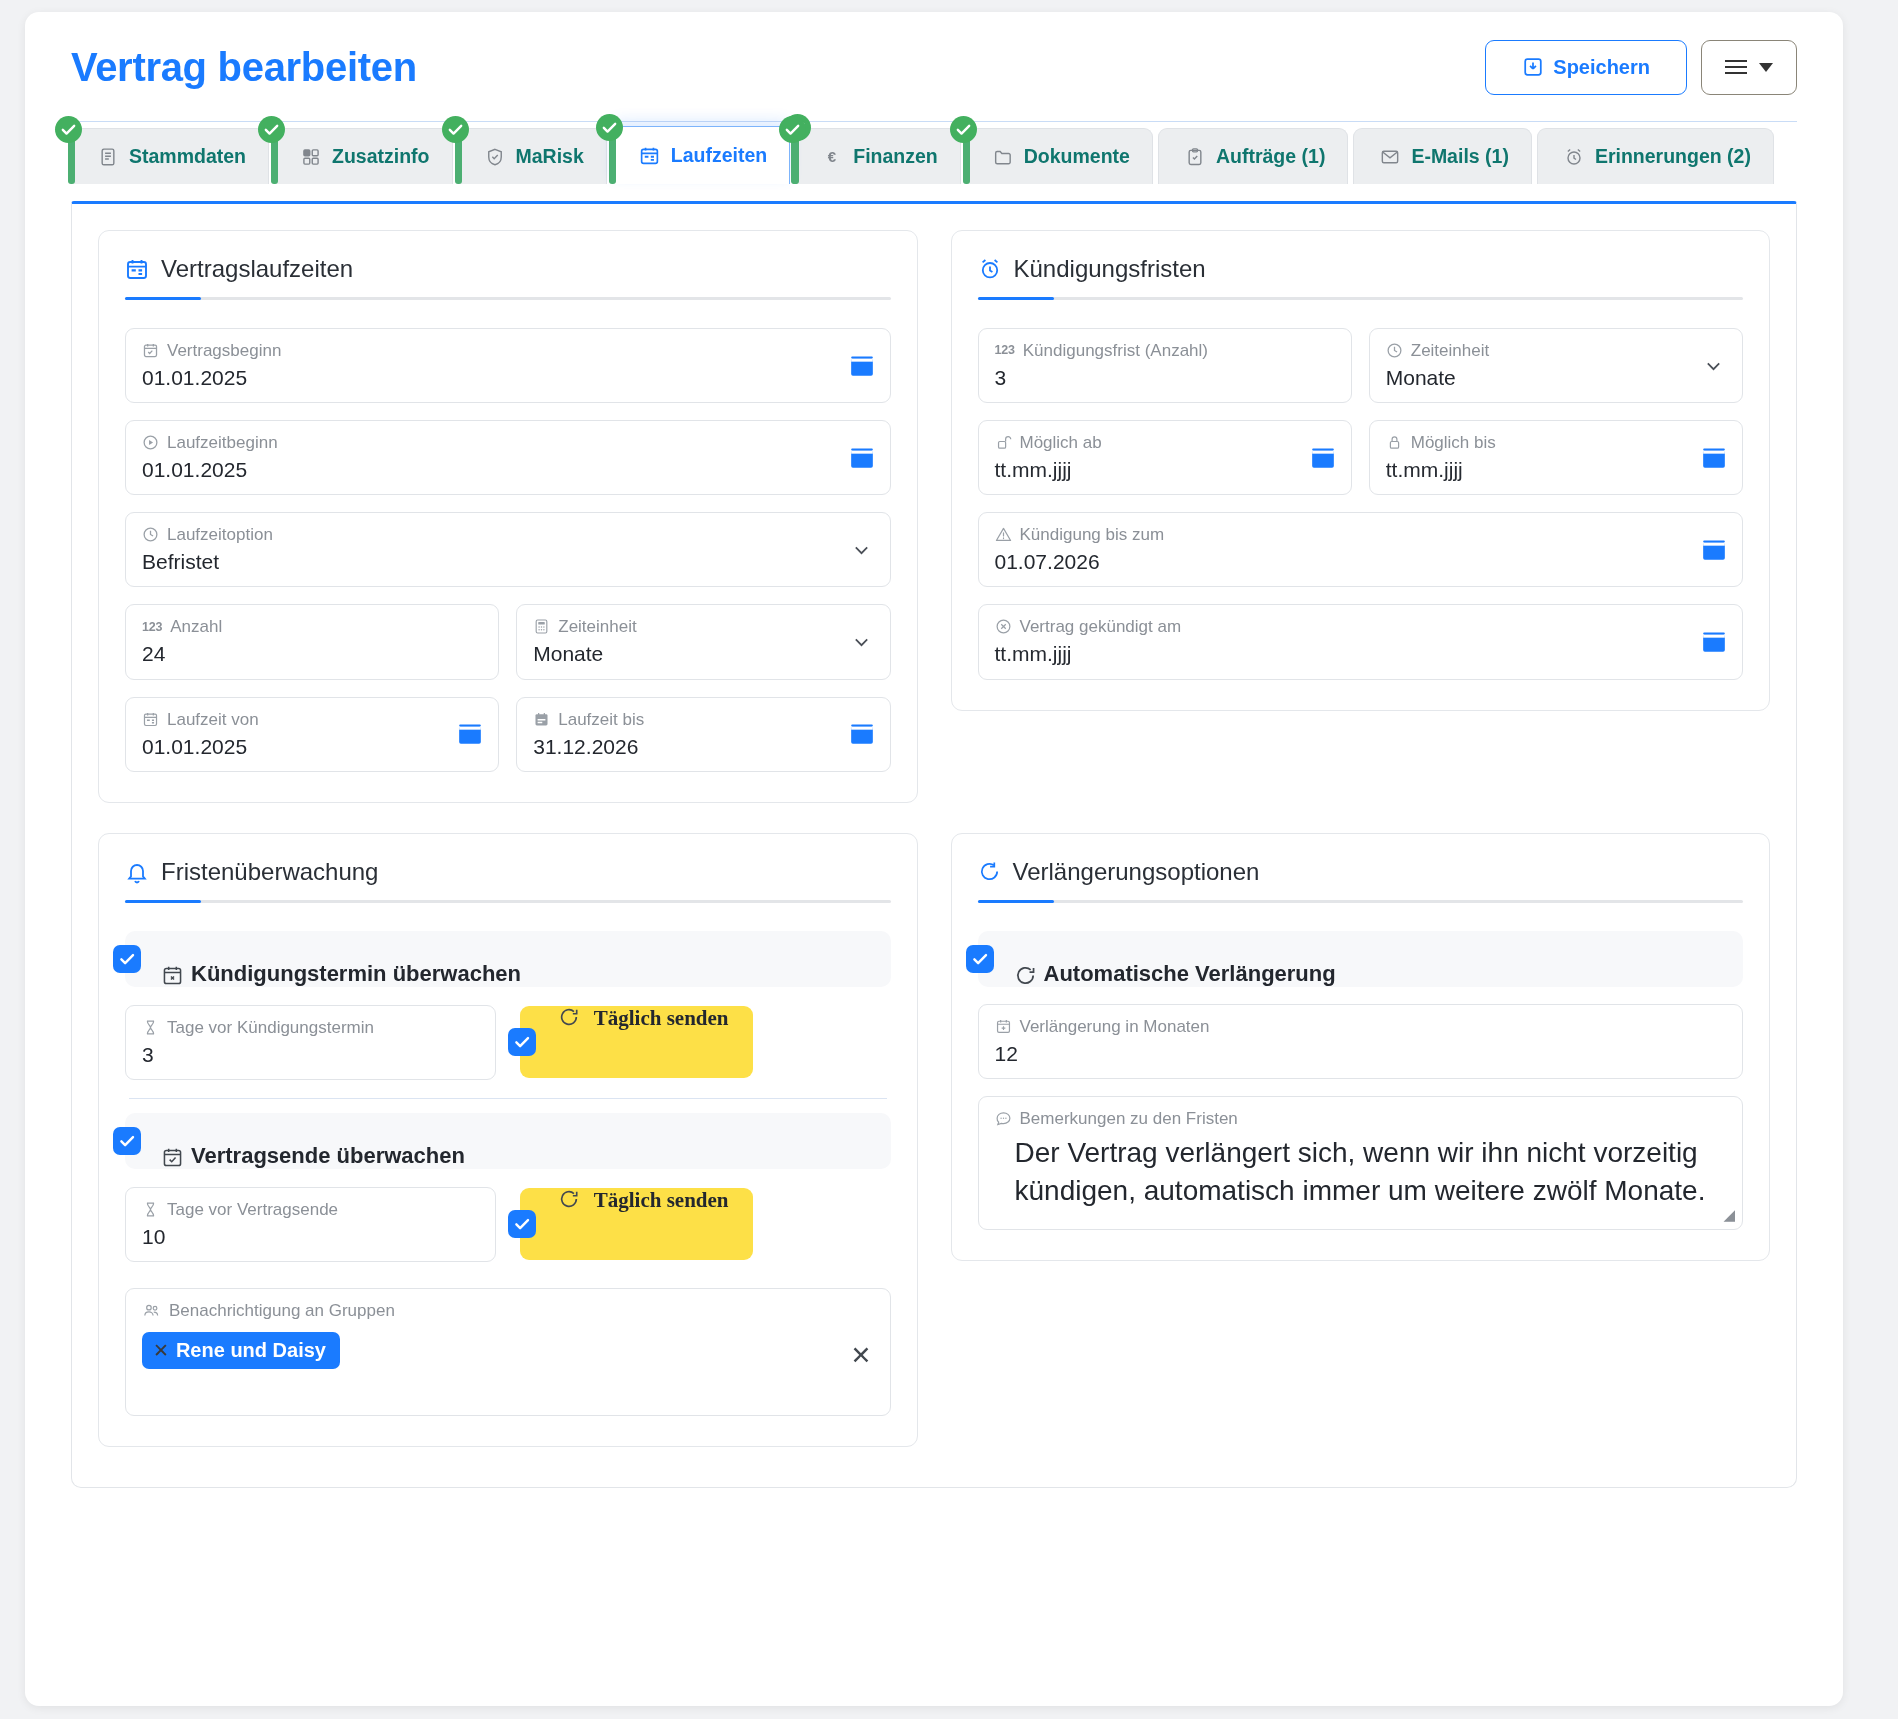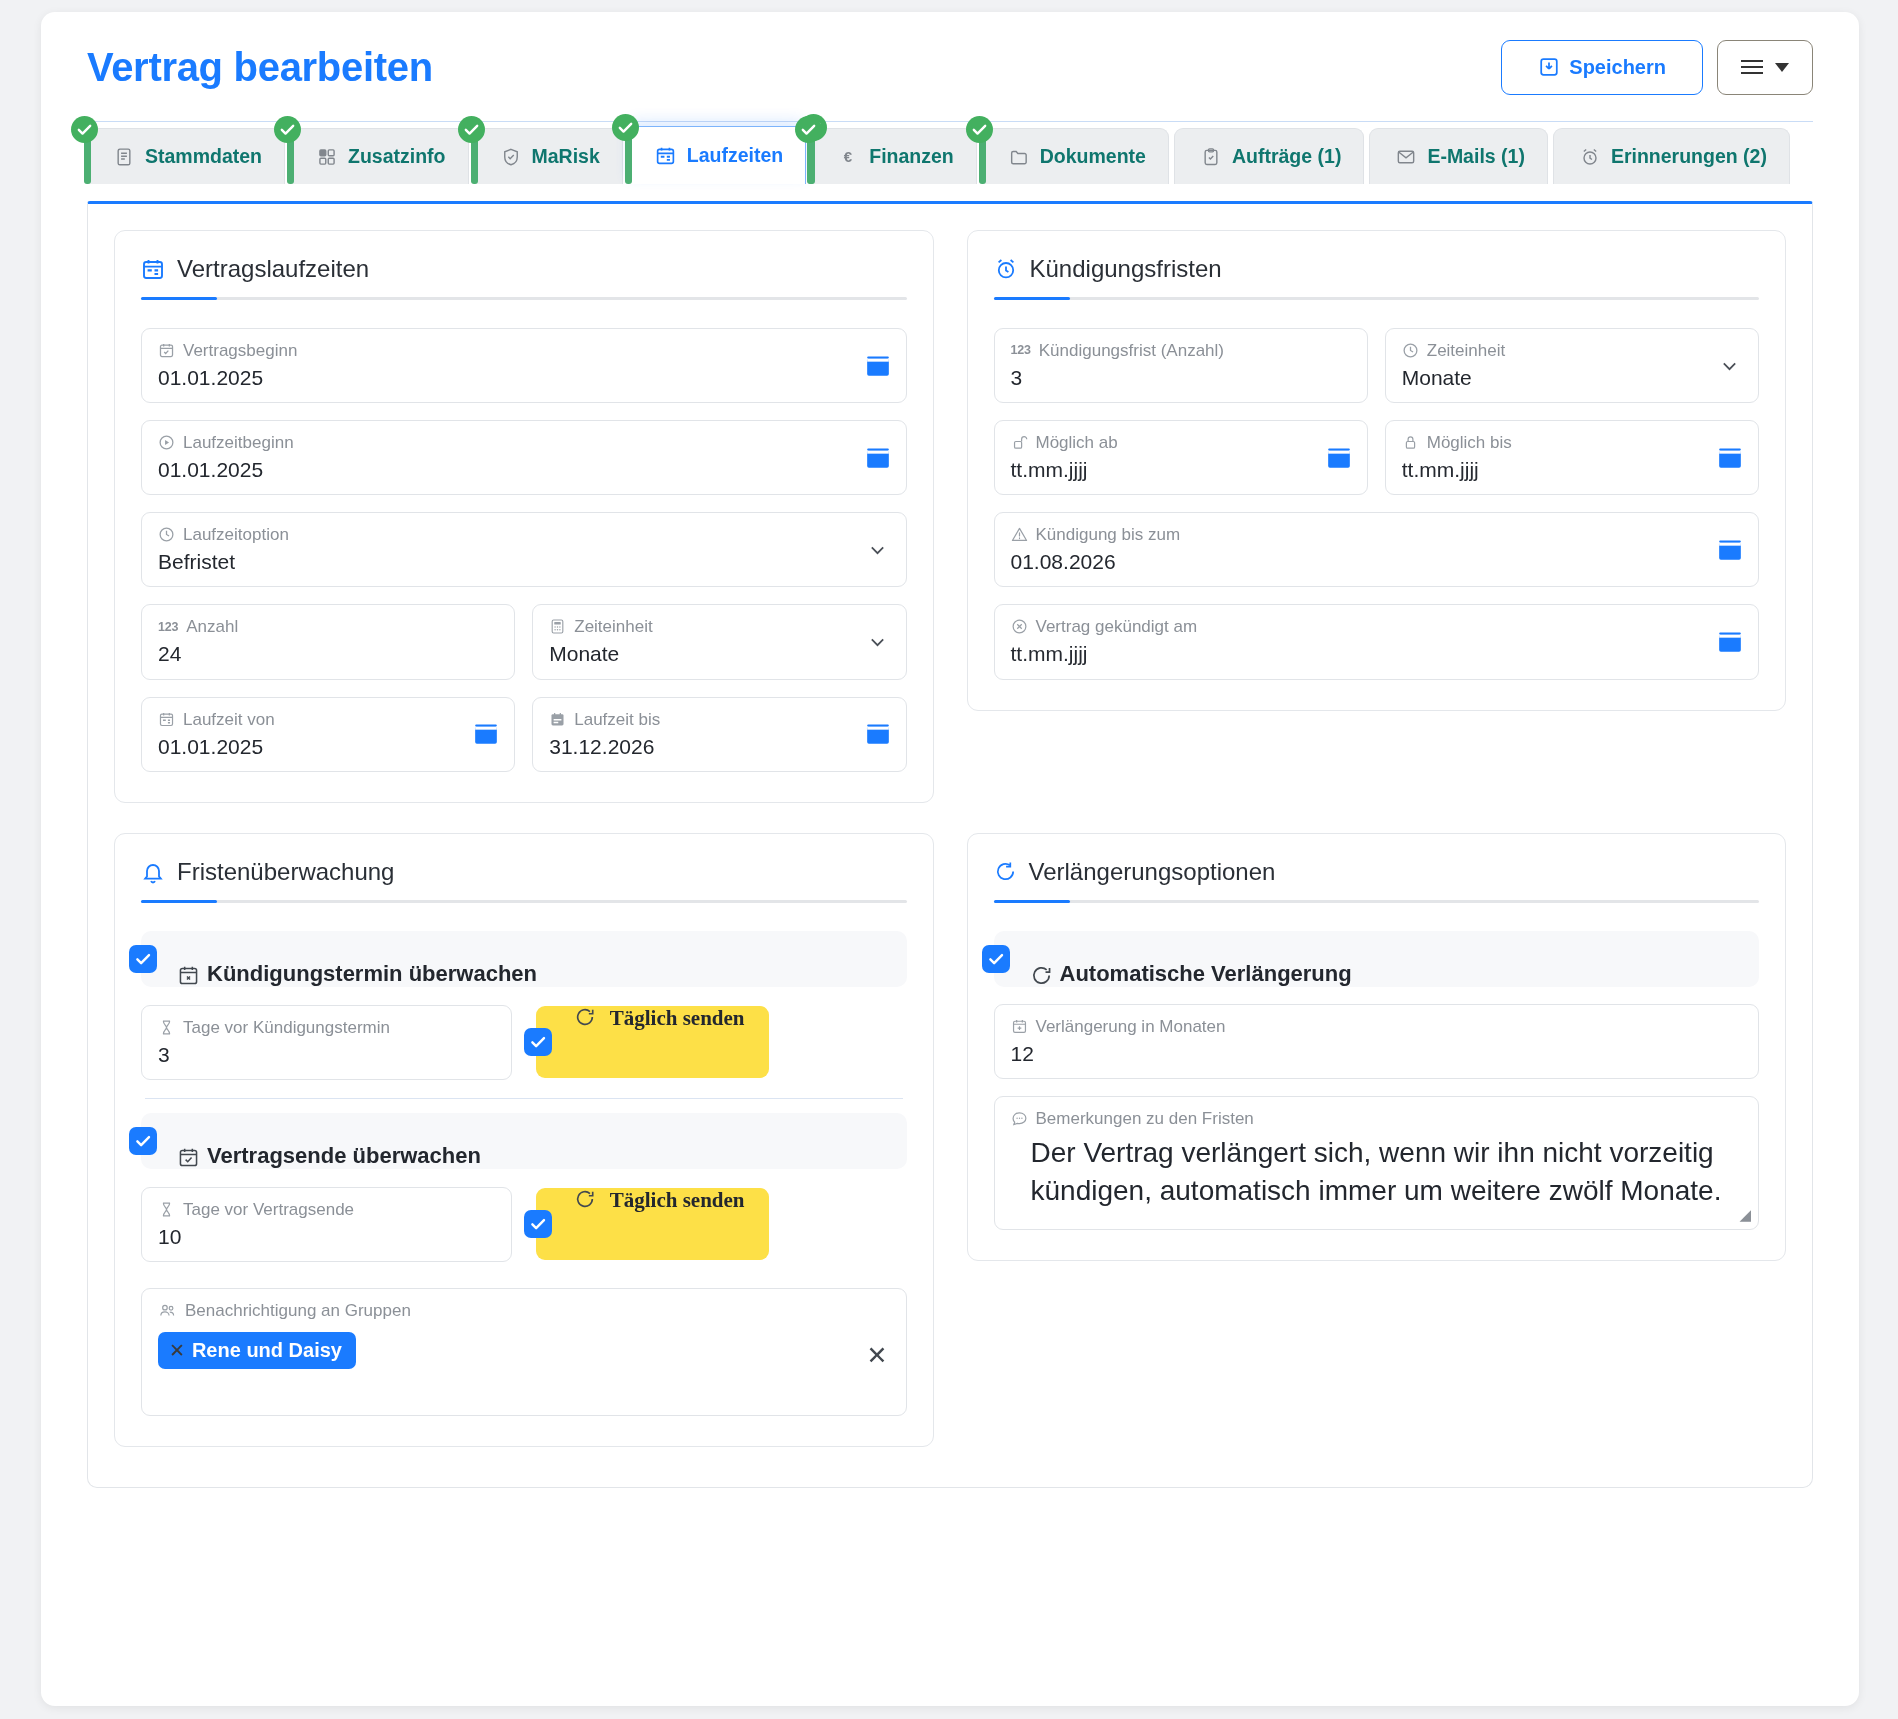--- a/index.html
+++ b/index.html
@@ -4,21 +4,21 @@
 <style>
   * { box-sizing: border-box; margin: 0; padding: 0; }
   html, body {
     width: 1898px; height: 1719px;
     background: #f1f2f4;
     font-family: "Liberation Sans", sans-serif;
     -webkit-font-smoothing: antialiased;
   }
   .page {
     position: absolute;
-    left: 41px; top: 12px;
+    left: 25px; top: 12px;
     width: 1818px; height: 1694px;
     background: #ffffff;
     border-radius: 14px;
     box-shadow: 0 2px 10px rgba(0,0,0,0.07);
     overflow: hidden;
   }
 
   
   .header {
     position: relative;
@@ -675,21 +675,21 @@
           <div class="field">
             <div class="f-label">
               <span class="lico">
                 <svg width="17" height="17" viewBox="0 0 24 24" fill="none" stroke="#9aa0a7" stroke-width="1.7" stroke-linejoin="round">
                     <path d="M12 3.4L22 20.4H2z"></path>
                     <path d="M12 9.6v4.4M12 16.8v.9" stroke-linecap="round"></path>
                   </svg>
               </span>
               <span>Kündigung bis zum</span>
             </div>
-            <div class="f-value">01.08.2026</div>
+            <div class="f-value">01.07.2026</div>
             <span class="cal-btn">
               <svg width="26" height="27" viewBox="0 0 24 24">
                   <rect x="2" y="5" width="20" height="16" rx="1.6" fill="#1a7bff"></rect>
                   <rect x="2" y="5" width="20" height="3" fill="#ffffff"></rect>
                   <rect x="2" y="3.2" width="20" height="1.8" rx=".9" fill="#1a7bff"></rect>
                 </svg>
             </span>
           </div>
 
           <div class="field">

